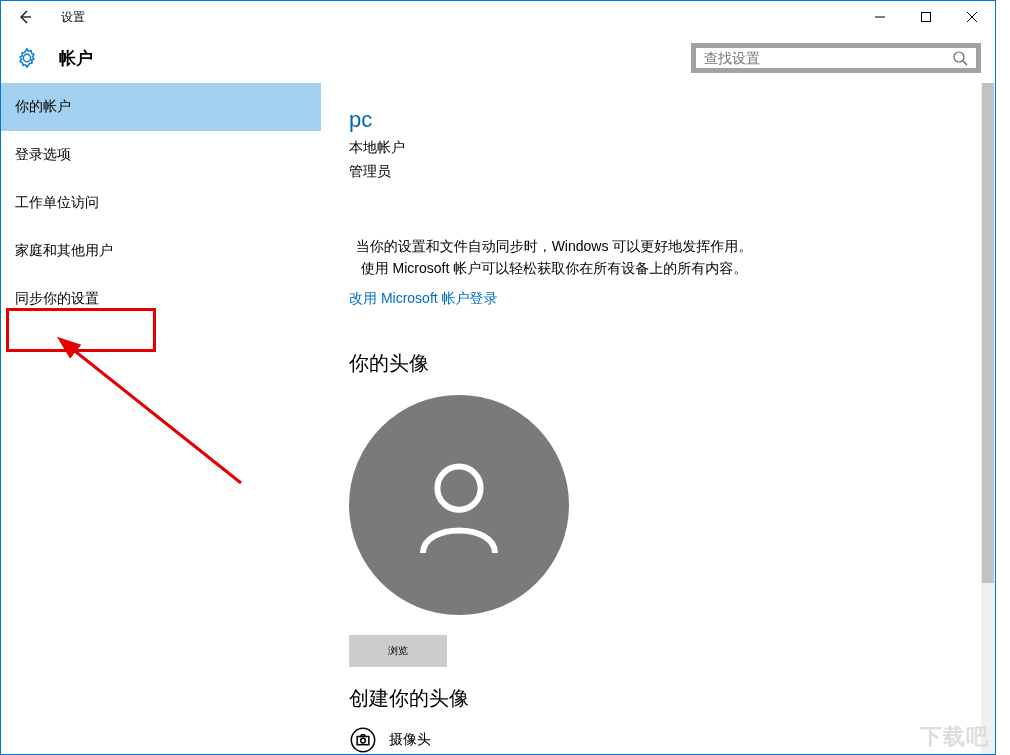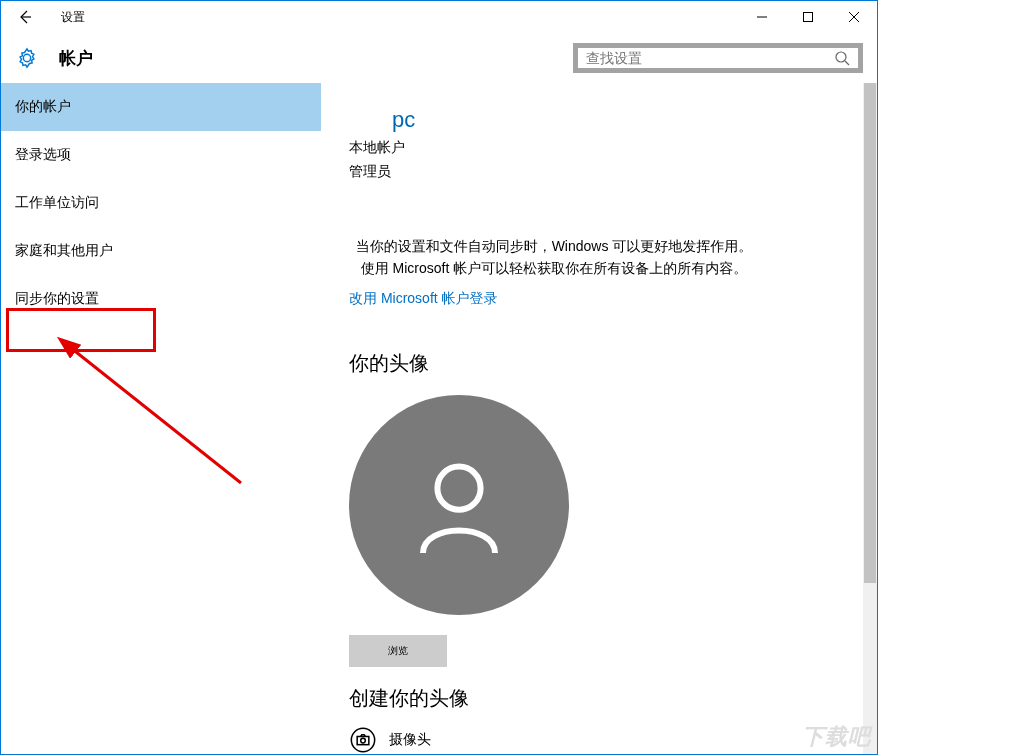--- a/index.html
+++ b/index.html
@@ -1,17 +1,17 @@
 <!DOCTYPE html>
 <html><head>
 <meta charset="utf-8">
 <style>
   * { box-sizing: border-box; margin: 0; padding: 0; }
   html, body { width: 1010px; height: 755px; font-family: "Microsoft YaHei", "Segoe UI", sans-serif; background: #fff; overflow: hidden; }
-  .window { width: 878px; height: 755px; border: 1px solid #0078d7; position: relative; background: #fff; }
+  .window { width: 996px; height: 755px; border: 1px solid #0078d7; position: relative; background: #fff; }
 
   
   .titlebar { height: 32px; display: flex; align-items: center; padding-left: 8px; }
   .titlebar .back { width: 32px; height: 32px; display: flex; align-items: center; justify-content: center; }
   .titlebar .title { font-size: 12px; margin-left: 20px; color: #000; }
   .titlebar .spacer { flex: 1; }
   .titlebar .winbtn { width: 46px; height: 32px; display: flex; align-items: center; justify-content: center; }
   .titlebar .winbtn svg { display: block; }
 
   
@@ -23,21 +23,21 @@
   .header .search input { flex: 1; border: none; outline: none; font-size: 14px; background: transparent; }
   .header .search .sicon { width: 16px; height: 16px; color: #666; }
 
   
   .body { display: flex; height: calc(755px - 32px - 50px - 2px); position: relative; }
   .sidebar { width: 320px; flex-shrink: 0; }
   .sidebar .item { height: 48px; display: flex; align-items: center; padding-left: 14px; font-size: 14px; cursor: default; }
   .sidebar .item.active { background: #a3d0ef; }
 
   .content { flex: 1; padding: 24px 28px 0 28px; overflow: hidden; position: relative; }
-  .username { color: #0067b0; font-size: 22px; font-weight: 400; margin-left: 43px; }
+  .username { color: #0067b0; font-size: 22px; font-weight: 400; }
   .subline { font-size: 14px; margin-top: 6px; }
   .syncdesc { font-size: 14px; margin-top: 54px; line-height: 1.6; max-width: 410px; text-align: center; }
   .link { color: #006fc5; font-size: 14px; margin-top: 10px; display: inline-block; }
   .section-title { font-size: 20px; margin-top: 42px; }
   .avatar-wrap { margin-top: 18px; }
   .avatar { width: 220px; height: 220px; border-radius: 50%; background: #7a7a7a; display: flex; align-items: center; justify-content: center; }
   .avatar svg { width: 120px; height: 120px; }
   .browse-btn { margin-top: 20px; width: 98px; height: 32px; background: #ccc; border: none; font-size: 10px; display: flex; align-items: center; justify-content: center; }
   .section-title2 { font-size: 20px; margin-top: 18px; }
   .camera-row { margin-top: 14px; display: flex; align-items: center; gap: 12px; font-size: 14px; }
@@ -45,21 +45,21 @@
 
   
   .scrollbar { position: absolute; right: 0; top: 0; width: 14px; height: 100%; background: #f0f0f0; }
   .scrollbar .thumb { position: absolute; left: 1px; right: 1px; top: 0; height: 500px; background: #c2c2c2; }
 
   
   .annot-box { position: absolute; left: 5px; top: 225px; width: 150px; height: 44px; border: 3px solid #e20000; pointer-events: none; }
   .annot-arrow { position: absolute; left: 40px; top: 230px; pointer-events: none; }
 
   
-  .watermark { position: absolute; right: 6px; bottom: 2px; font-size: 22px; color: #ddd; font-style: italic; font-weight: bold; letter-spacing: 1px; pointer-events: none; }
+  .watermark { position: absolute; right: 6px; bottom: 2px; font-size: 22px; color: #ddd; font-weight: bold; letter-spacing: 1px; pointer-events: none; }
 </style>
 </head>
 <body>
 
 <div class="window">
 
   <div class="titlebar">
     <div class="back">
       <svg width="16" height="16" viewBox="0 0 16 16">
           <path d="M10 2 L4 8 L10 14" stroke="#000" stroke-width="1.2" fill="none"></path>

